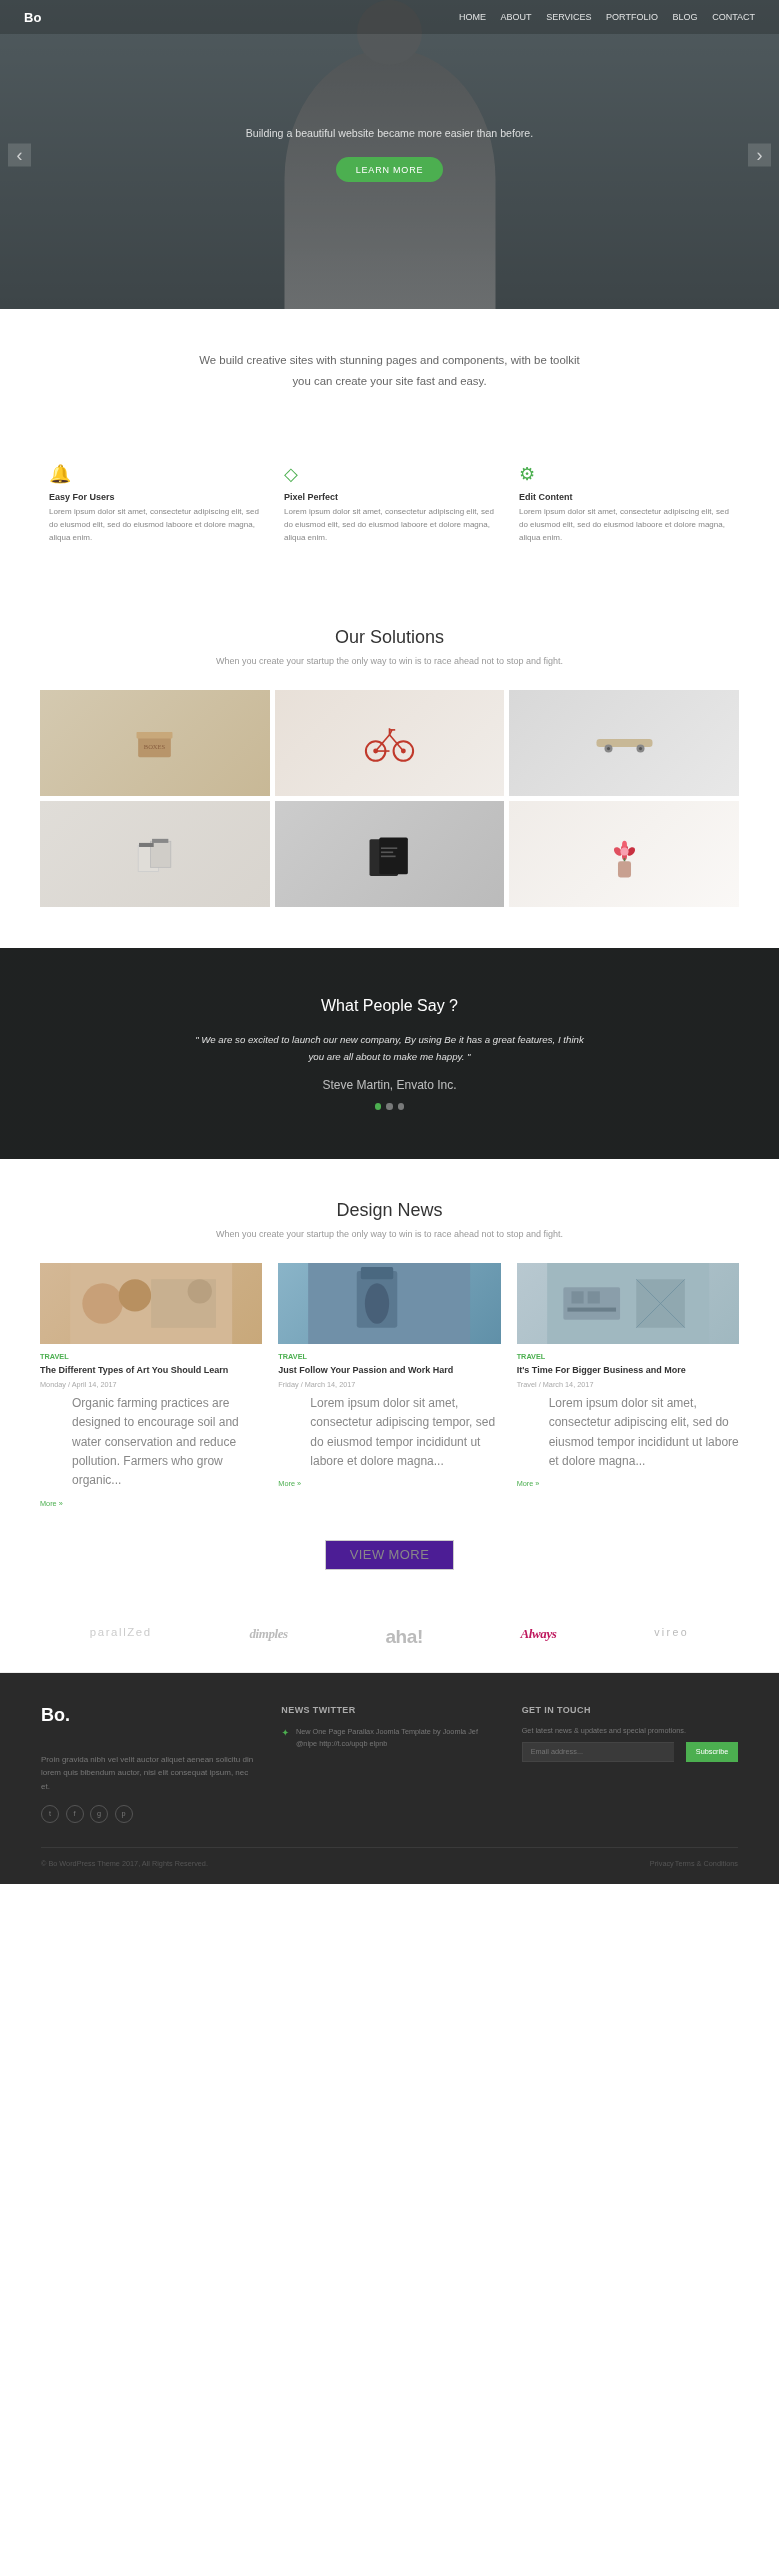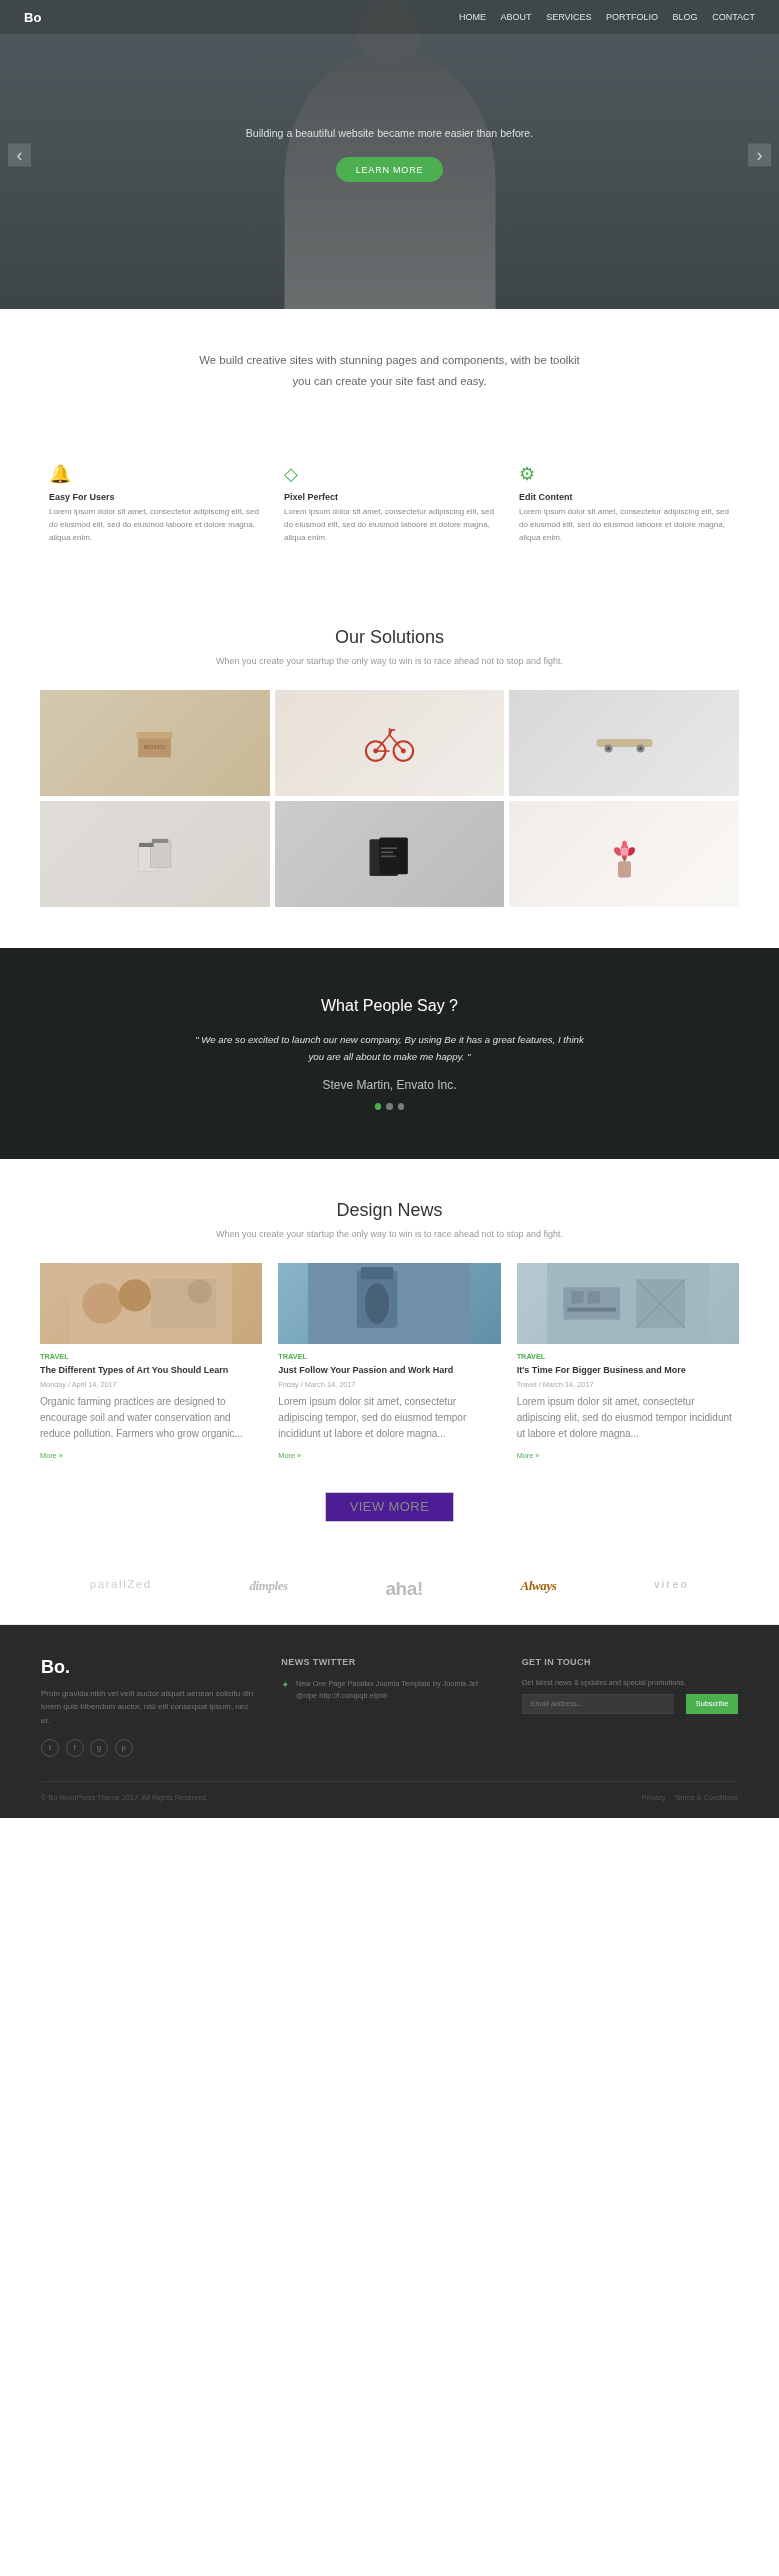--- a/index.html
+++ b/index.html
@@ -109,57 +109,57 @@
     .news-img {
       width: 100%; height: 81px; object-fit: cover;
       background: #ccc; margin-bottom: 8px;
     }
     .news-img-1 { background: linear-gradient(135deg, #d4b896 0%, #c8a87a 100%); }
     .news-img-2 { background: linear-gradient(135deg, #8ab4c8 0%, #6090a8 100%); }
     .news-img-3 { background: linear-gradient(135deg, #b8c8d0 0%, #a0b8c0 100%); }
     .news-category { color: #4CAF50; font-size: 7.3px; text-transform: uppercase; margin-bottom: 3.2px; font-weight: 600; }
     .news-title-item { font-size: 9px; font-weight: 700; color: #333; margin-bottom: 4px; line-height: 1.4; }
     .news-date { font-size: 7.3px; color: #aaa; margin-bottom: 4.9px; }
-    .news-excerpt { font-size: 10px; color: #888; line-height: 1.6; margin-bottom: 6.5px; }
+    .news-excerpt { font-size: 12px; color: #888; line-height: 1.6; margin-bottom: 6.5px; margin-left: 32px; }
     .news-more { color: #4CAF50; font-size: 7.3px; text-decoration: none; }
     .view-more-btn {
       border: 0.8px solid #ccc; background: #4c1d95; color: #888;
       padding: 6.5px 24px; font-size: 13px; cursor: pointer;
       margin-top: 16px; letter-spacing: 0.4px;
     }
 
     
     .brands-section { padding: 24px 41px; display: flex; align-items: flex-start; justify-content: space-around; border-bottom: 0.8px solid #eee; }
     .brand-logo { color: #bbb; font-size: 13px; font-weight: 600; letter-spacing: -0.4px; }
     .brand-logo.script { font-family: Georgia, serif; font-style: italic; }
 
     
     .footer { background: #2a2a2a; color: #888; padding: 32px 41px 16px; }
     .footer-grid { display: grid; grid-template-columns: 1fr 1fr 1fr; gap: 24px; margin-bottom: 24px; }
-    .footer-brand-title { color: #fff; font-size: 18px; font-weight: 700; margin-bottom: 9px; }
+    .footer-brand-title { color: #fff; font-size: 18px; font-weight: 700; margin-bottom: 27px; }
     .footer-text { font-size: 8px; color: #777; line-height: 1.7; margin-bottom: 11.4px; }
     .footer-social { display: flex; gap: 6.5px; }
     .footer-social-icon { width: 18px; height: 18px; border: 0.8px solid #555; border-radius: 50%; display: flex; align-items: center; justify-content: center; color: #777; font-size: 7.3px; cursor: pointer; }
     .footer-col-title { color: #aaa; font-size: 9px; font-weight: 700; margin-bottom: 11.4px; text-transform: uppercase; letter-spacing: 0.4px; }
     .footer-tweet { display: flex; gap: 6.5px; margin-bottom: 8px; align-items: flex-start; }
     .tweet-icon { color: #4CAF50; font-size: 9.7px; margin-top: 0.8px; }
     .tweet-text { font-size: 7.3px; color: #777; line-height: 1.6; }
     .footer-email-label { font-size: 7.3px; color: #777; margin-bottom: 6.5px; }
     .footer-email-input-row { display: flex; gap: 12px; }
     .footer-email-input {
       flex: 1; padding: 4.9px 8px; background: #3a3a3a; border: 0.8px solid #444;
       border-right: none; color: #aaa; font-size: 7.3px; outline: none;
     }
     .footer-subscribe-btn {
       background: #4CAF50; color: #fff; border: none; padding: 4.9px 9.7px;
       font-size: 7.3px; cursor: pointer;
     }
     .footer-bottom { border-top: 0.8px solid #3a3a3a; padding-top: 11.4px; display: flex; justify-content: space-between; align-items: center; }
     .footer-copyright { font-size: 7.3px; color: #555; }
-    .footer-links { display: flex; gap: 9px; text-align: center; }
+    .footer-links { display: flex; gap: 1px; text-align: center; }
     .footer-links a { font-size: 7.3px; color: #555; text-decoration: none; }
   </style>
 </head>
 <body>
 
 <div style="position:relative;">
   <nav class="navbar">
     <div class="nav-logo">Bo</div>
     <div class="nav-links">
       <a>HOME</a>
@@ -363,21 +363,21 @@
   </div>
   <div style="text-align:center; margin-top: 16px;">
     <button class="view-more-btn">VIEW MORE</button>
   </div>
 </section>
 
 <div class="brands-section">
   <div class="brand-logo" style="font-weight:400; font-size:11.4px; letter-spacing:1.6px; color:#ccc;">parallZed</div>
   <div class="brand-logo script" style="font-family:Georgia,serif; font-style:italic; color:#bbb;">dimples</div>
   <div class="brand-logo" style="font-weight:700; font-size:19px; color:#bbb;">aha!</div>
-  <div class="brand-logo script" style="font-family:Georgia,serif; font-style:italic; font-size:13px; color:#a16207;">Always</div>
+  <div class="brand-logo script" style="font-family:Georgia,serif; font-style:italic; font-size:13px; color:#be185d;">Always</div>
   <div class="brand-logo" style="font-weight:300; letter-spacing:2.4px; font-size:10.6px; color:#bbb;">vireo</div>
 </div>
 
 <footer class="footer">
   <div class="footer-grid">
 
     <div>
       <div class="footer-brand-title">Bo.</div>
       <p class="footer-text">Proin gravida nibh vel velit auctor aliquet aenean solicitu din lorem quis bibendum auctor, nisi elit consequat ipsum, nec et.</p>
       <div class="footer-social">

